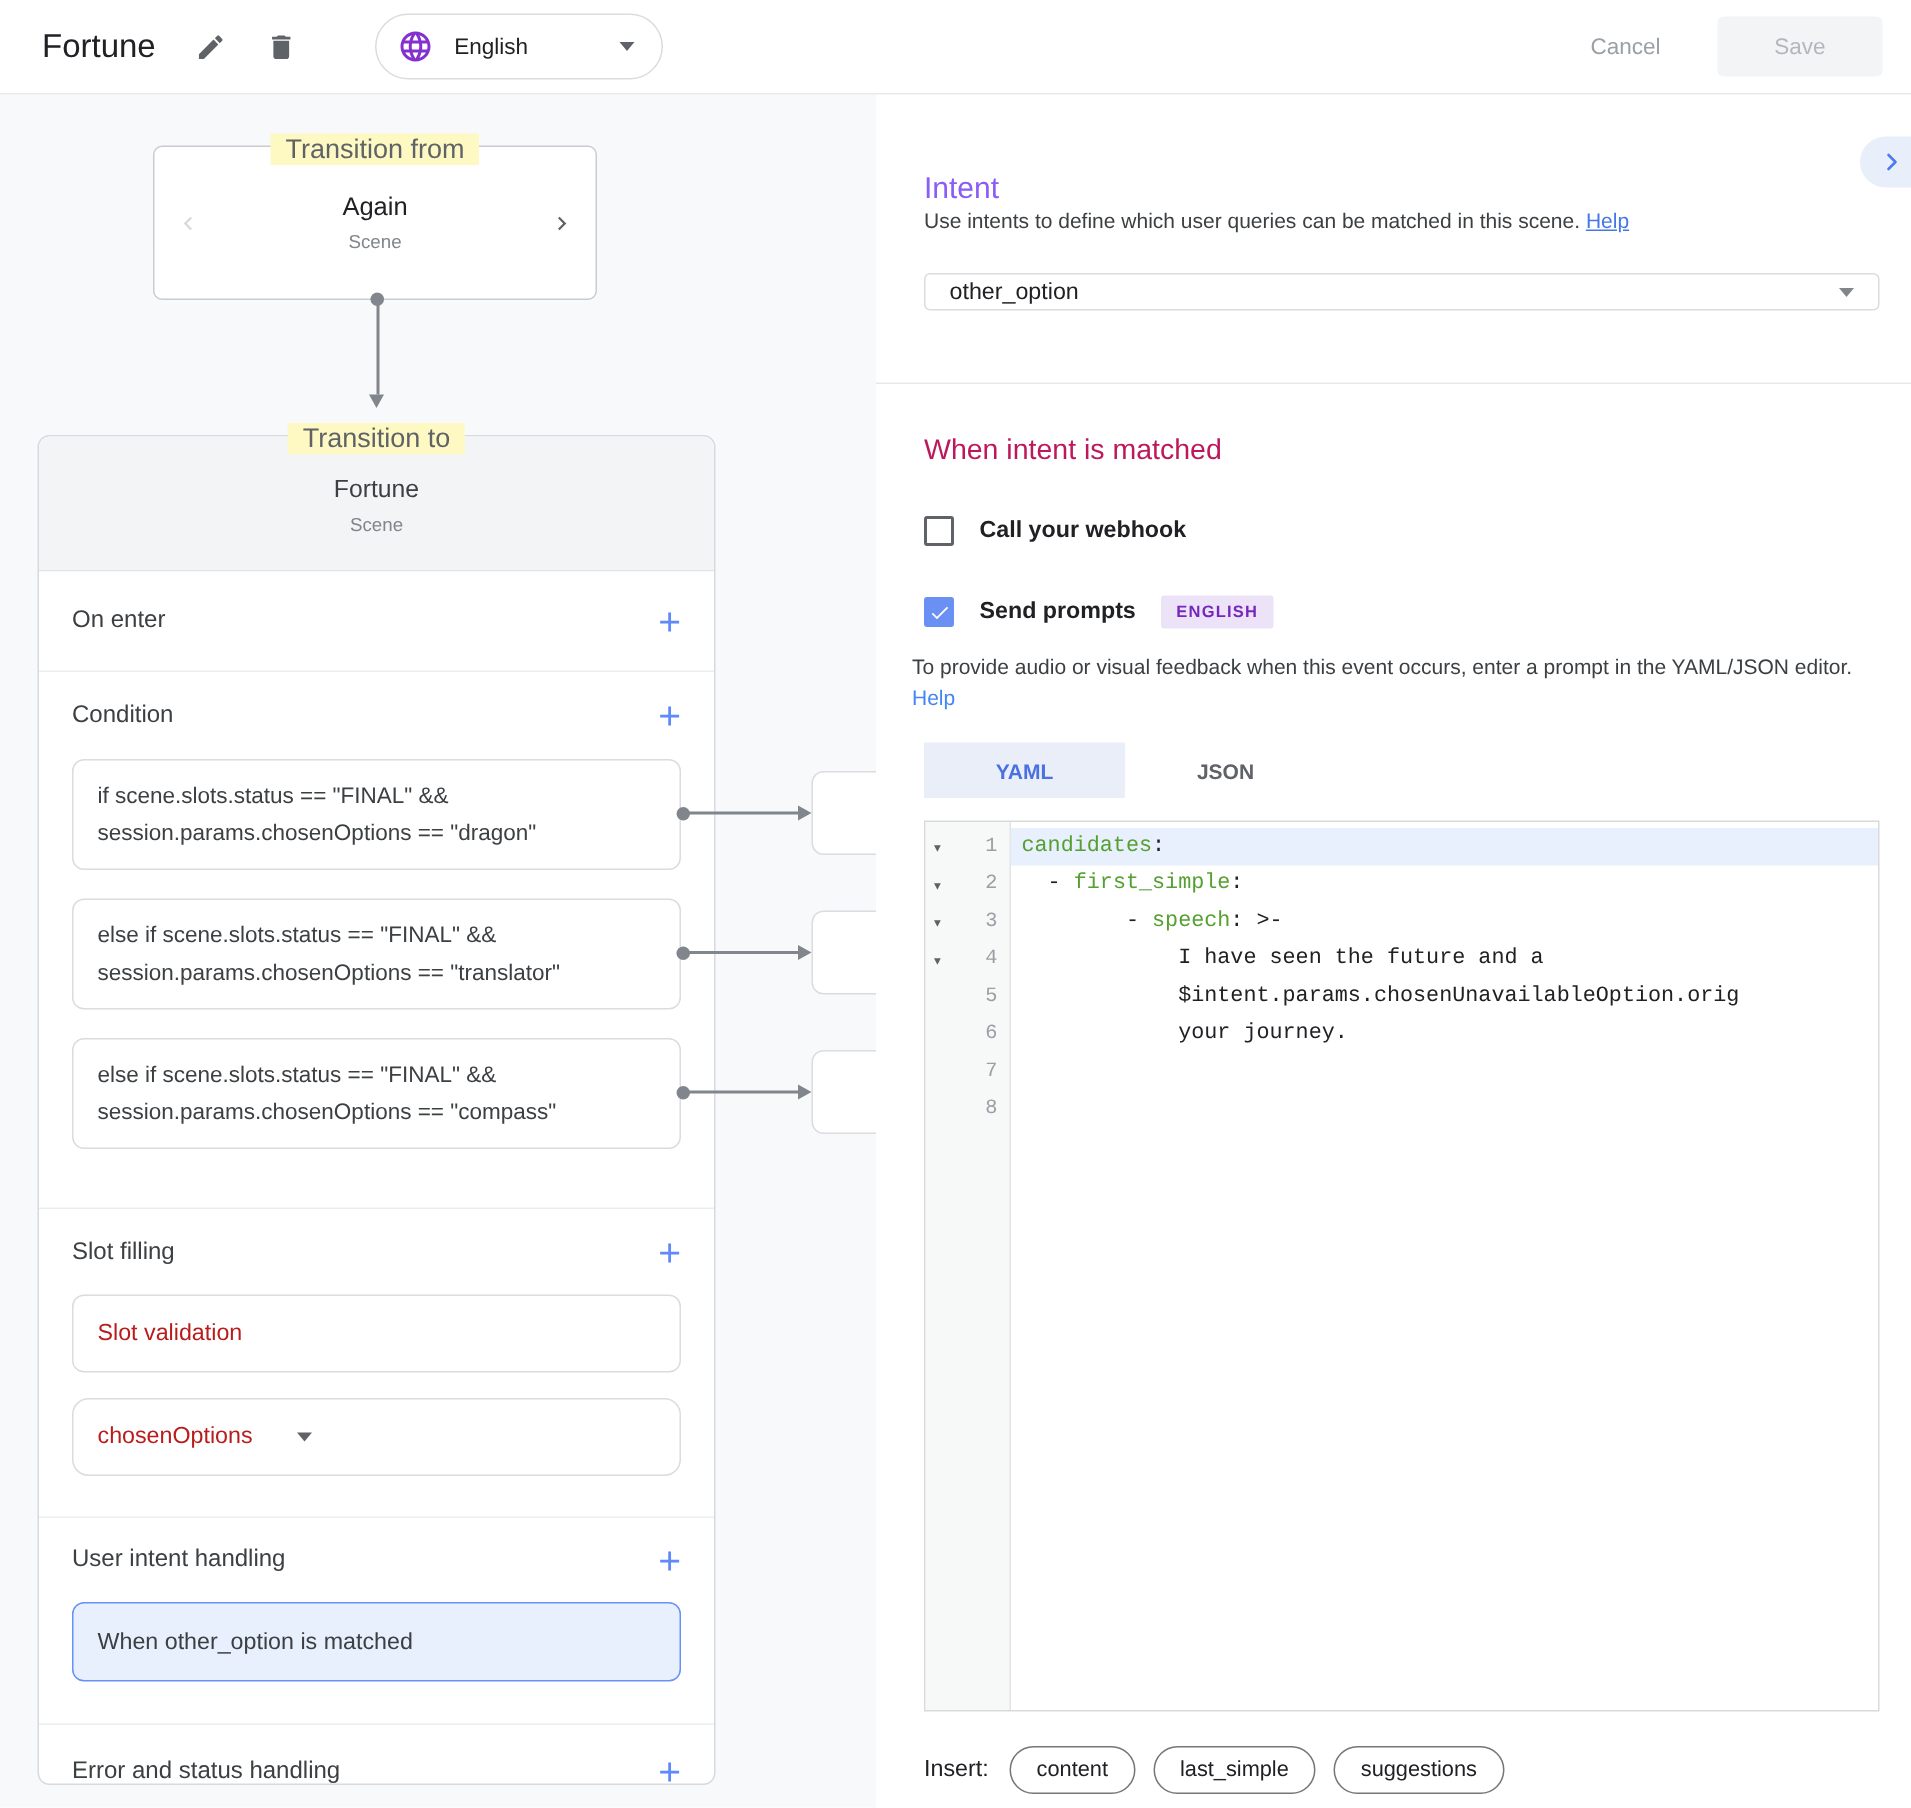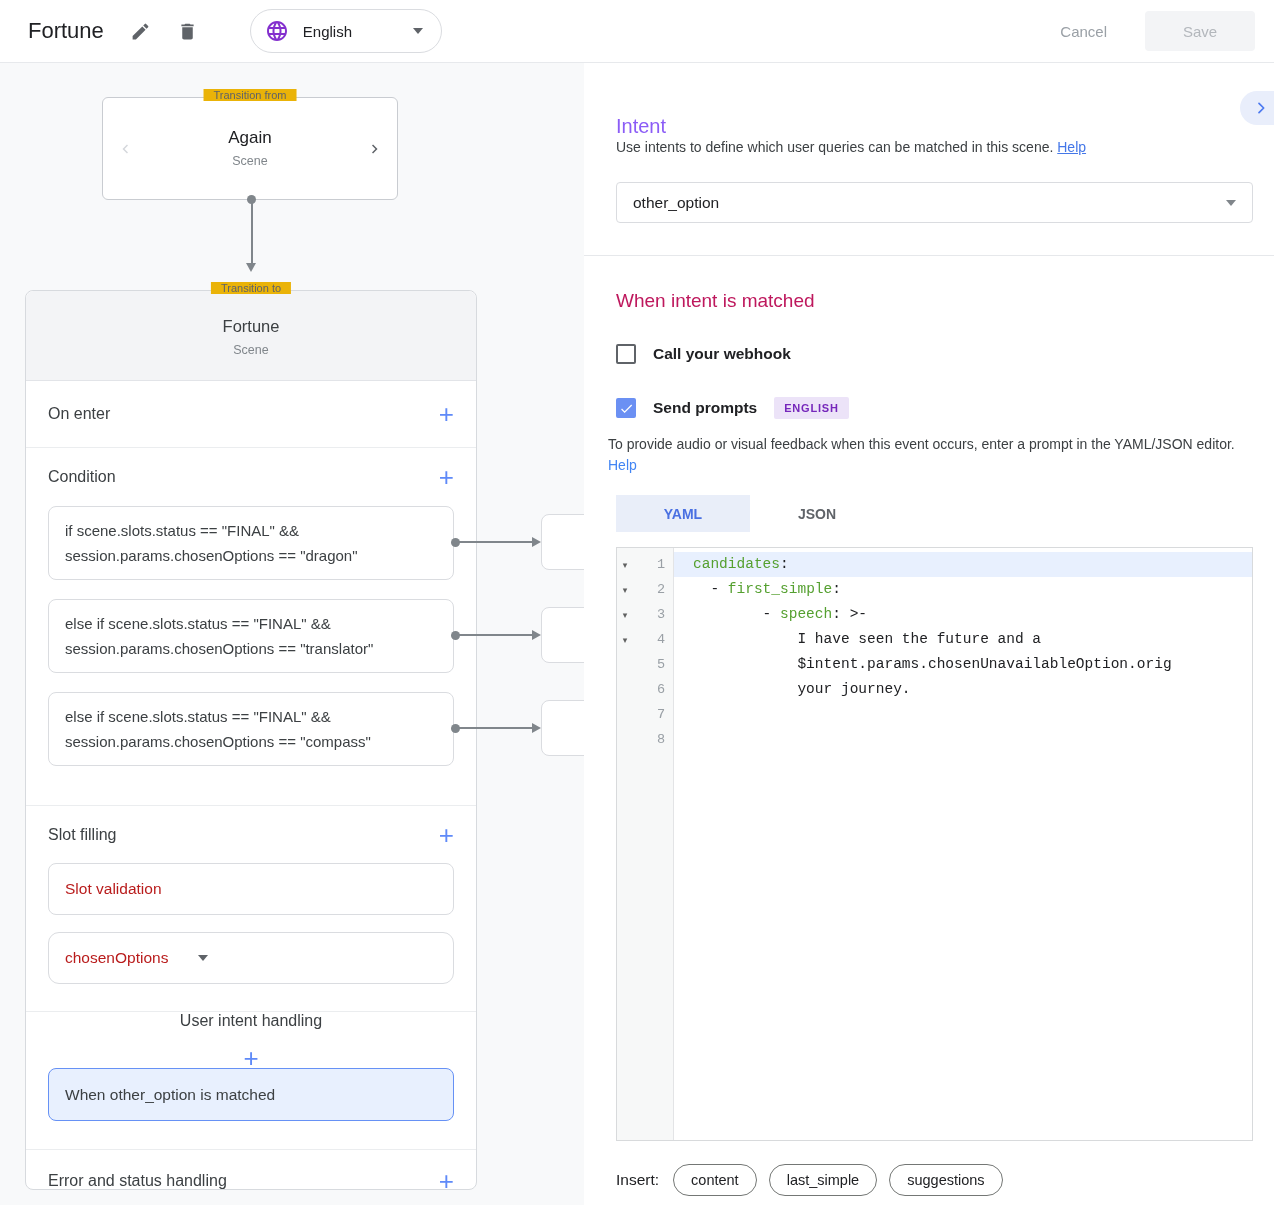--- a/index.html
+++ b/index.html
@@ -20,22 +20,22 @@
   .caret-down { width:0; height:0; border-left:5px solid transparent; border-right:5px solid transparent;
     border-top:6px solid #5f6368; }
   .tb-right { display:flex; align-items:center; margin-right:19px; }
   .btn-cancel { background:none; border:none; color:#9aa0a6; font-size:15px; font-family:inherit;
     margin-right:38px; cursor:pointer; }
   .btn-save { width:110px; height:40px; background:#f3f4f6; border:none; border-radius:4px;
     color:#b3b7bc; font-size:15px; font-family:inherit; cursor:default; }
 
   
   .canvas { position:absolute; left:0; top:63px; width:584px; height:1142px; background:#f8f9fa; overflow:hidden; }
-  .legend { position:absolute; top:-9px; left:50%; transform:translateX(-50%); background:#eab308;
-    padding:0 10px; font-size:11px; color:#5f6368; white-space:nowrap; }
+  .legend { position:absolute; top:-9px; left:50%; transform:translateX(-50%); background:#fef9c3;
+    padding:0 10px; font-size:18px; color:#5f6368; white-space:nowrap; }
 
   .tf-card { position:absolute; left:102px; top:34px; width:296px; height:103px; background:#fff;
     border:1px solid #c9ccd1; border-radius:6px; display:flex; align-items:center; }
   .tf-nav { width:44px; display:flex; justify-content:center; cursor:pointer; }
   .tf-body { flex:1; text-align:center; margin-top:-2px; }
   .tf-name { font-size:17px; color:#202124; }
   .tf-type { font-size:12.5px; color:#80868b; margin-top:6px; }
 
   .varrow { position:absolute; left:246px; top:132px; width:11px; height:78px; }
   .varrow .dot { position:absolute; left:1px; top:0; width:9px; height:9px; border-radius:50%; background:#80868b; }
@@ -51,21 +51,21 @@
   .tt-type { font-size:12.5px; color:#80868b; margin-top:7px; }
 
   .sec { border-bottom:1px solid #ebedef; }
   .sec:last-child { border-bottom:none; }
   .sec-row { display:flex; align-items:center; justify-content:space-between; padding:0 22px; }
   .sec-label { font-size:16px; color:#3c4043; }
   .plus { color:#5f8af8; font-size:26px; font-weight:300; line-height:20px; cursor:pointer; }
   .row-onenter { height:66px; }
   .row-cond { height:58px; }
   .row-slot { height:57px; }
-  .row-uih { height:56px;flex-direction:column; }
+  .row-uih { height:56px; }
   .row-err { height:62px; }
   .sec-cond { padding-bottom:20px; }
   .sec-slot { padding-bottom:27px; }
   .sec-uih { padding-bottom:28px; }
 
   .cond-card { margin:0 22px 19px 22px; background:#fff; border:1px solid #dadce0; border-radius:8px;
     padding:11px 16px; font-size:15px; color:#3c4043; line-height:25px; cursor:pointer; }
   .slot-card { margin:0 22px; height:52px; background:#fff; border:1px solid #dadce0; border-radius:8px;
     display:flex; align-items:center; padding:0 16px; font-size:15.5px; color:#b91c1c; cursor:pointer; }
   .slot-card + .slot-card { margin-top:17px;border-radius:11px; }
@@ -85,21 +85,21 @@
 
   
   .panel { position:absolute; left:584px; top:63px; width:690px; height:1142px; background:#fff; }
   .intent-title { position:absolute; left:32px; top:52px; font-size:20px; color:#8b5cf6; }
   .collapse-btn { position:absolute; right:0; top:28px; width:34px; height:34px; background:#e9eefb;
     border-radius:17px 0 0 17px; display:flex; align-items:center; justify-content:flex-end; cursor:pointer; }
   .collapse-btn svg { stroke:#4d7af0; margin-right:5px; }
   .intent-desc { position:absolute; left:32px; top:76px; font-size:14px; color:#3c4043; }
   .link { color:#4477e8; text-decoration:underline; cursor:pointer; }
   .link2 { color:#4285f4; text-decoration:none; cursor:pointer; }
-  .intent-select { position:absolute; left:32px; top:119px; width:637px; height:41px; border:1px solid #dadce0;
+  .intent-select { position:absolute; left:32px; top:119px; width:637px; height:25px; border:1px solid #dadce0;
     border-radius:4px; display:flex; align-items:center; justify-content:space-between; padding:0 16px;
     font-size:15.5px; color:#202124; cursor:pointer; background:#fff; }
   .intent-select .caret-down { border-top-color:#80868b; }
   .hdiv { position:absolute; left:0; top:192px; width:100%; height:1px; background:#e6e8eb; }
   .matched-title { position:absolute; left:32px; top:227px; font-size:19px; color:#be185d; }
   .cb-row { position:absolute; left:32px; display:flex; align-items:center; }
   .cb-row1 { top:281px; } .cb-row2 { top:334px; }
   .checkbox { width:20px; height:20px; border:2px solid #5f6368; border-radius:2px; background:#fff; cursor:pointer; }
   .checkbox.checked { background:#6b90f3; border-color:#6b90f3; display:flex; align-items:center; justify-content:center; }
   .cb-label { font-size:15.5px; font-weight:700; color:#202124; margin-left:17px; }
@@ -111,21 +111,21 @@
     font-size:14px; font-weight:700; color:#5f6368; cursor:pointer; }
   .tab.active { background:#e9eef9; color:#4a70e2; }
 
   .editor { position:absolute; left:32px; top:484px; width:637px; height:594px; border:1px solid #d8dadc;
     display:flex; overflow:hidden; font-family:"Liberation Mono", monospace; }
   .gutter { width:57px; background:#f7f8f8; border-right:1px solid #e3e4e6; padding-top:4px; flex-shrink:0; }
   .gut-row { height:25px; display:flex; align-items:center; }
   .fold { width:16px; text-align:center; font-size:9px; color:#616161; font-family:"Liberation Sans",sans-serif; }
   .lnum { flex:1; text-align:right; padding-right:8px; font-size:13.5px; color:#9aa0a6; }
   .code-area { flex:1; padding-top:4px; overflow:hidden; }
-  .code-row { height:25px; line-height:25px; white-space:pre; font-size:14.5px; padding-left:19px; color:#202124; }
+  .code-row { height:25px; line-height:25px; white-space:pre; font-size:14.5px; padding-left:7px; color:#202124; }
   .code-row.active { background:#e8f0fe; }
   .code-row .k { color:#55a030; }
   .code-row .p { color:#202124; }
 
   .insert-row { position:absolute; left:32px; top:1101px; display:flex; align-items:center; }
   .insert-label { font-size:15.5px; color:#202124; margin-right:14px; }
   .pill-btn { height:32px; padding:0 17px; border:1px solid #747775; border-radius:16px; background:#fff;
     font-size:14.5px; color:#202124; font-family:inherit; margin-right:12px; display:flex; align-items:center; cursor:pointer; }
 </style>
 </head>

